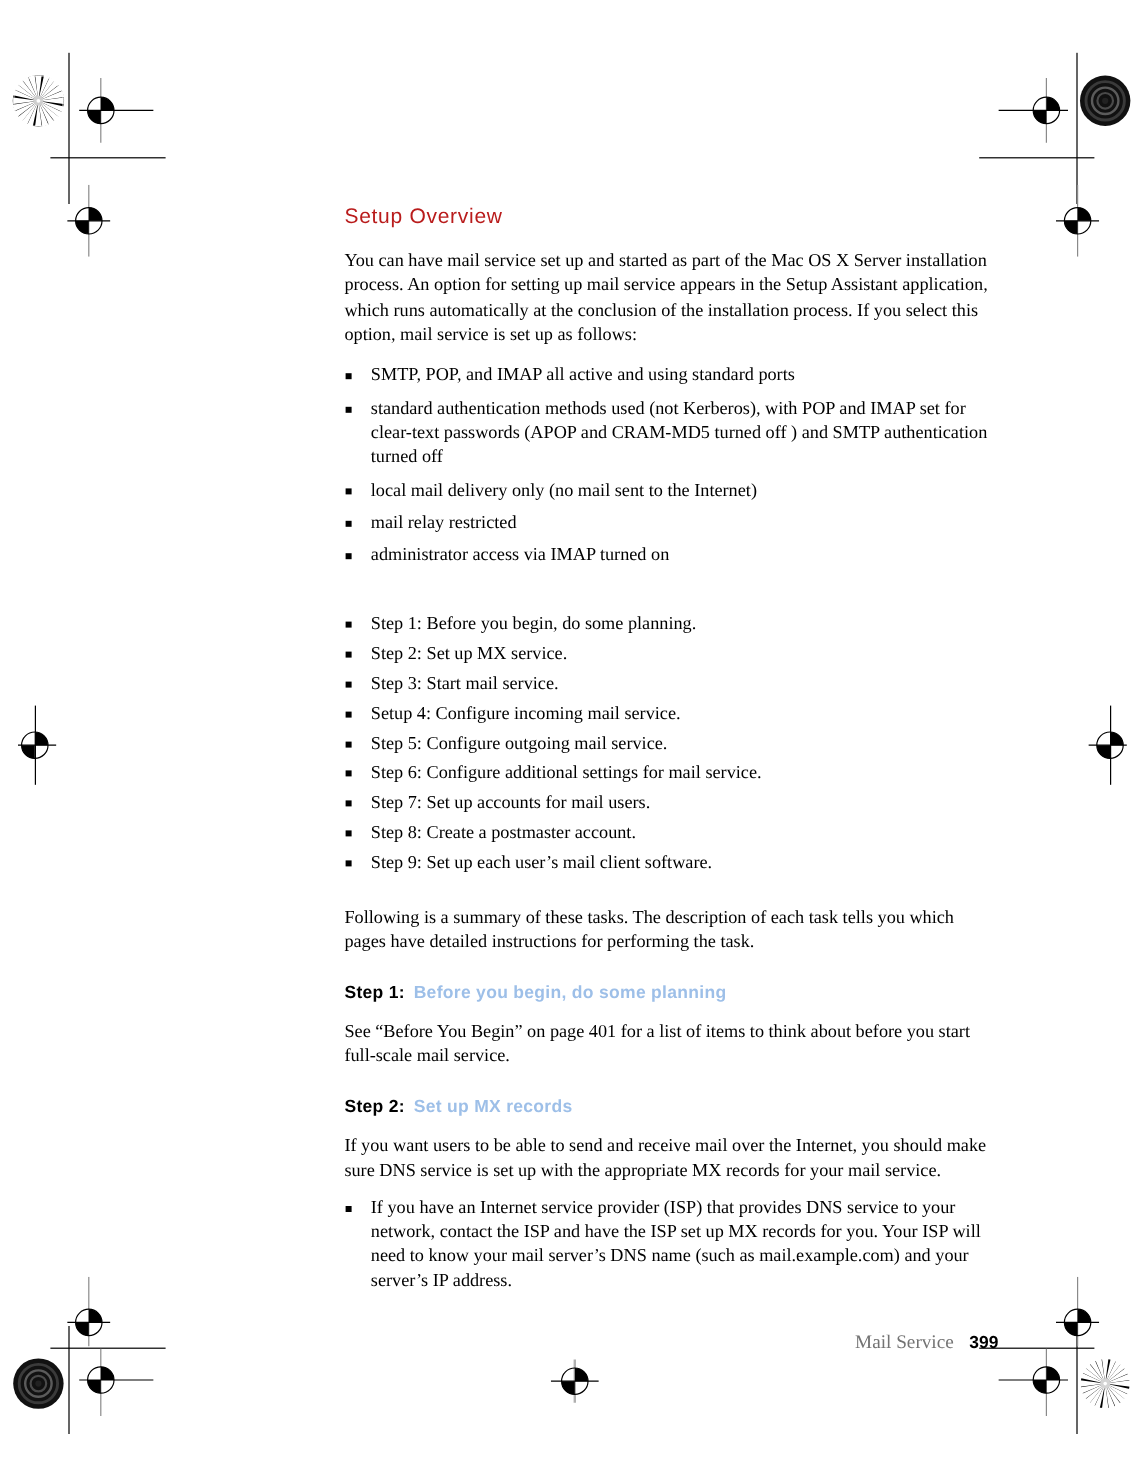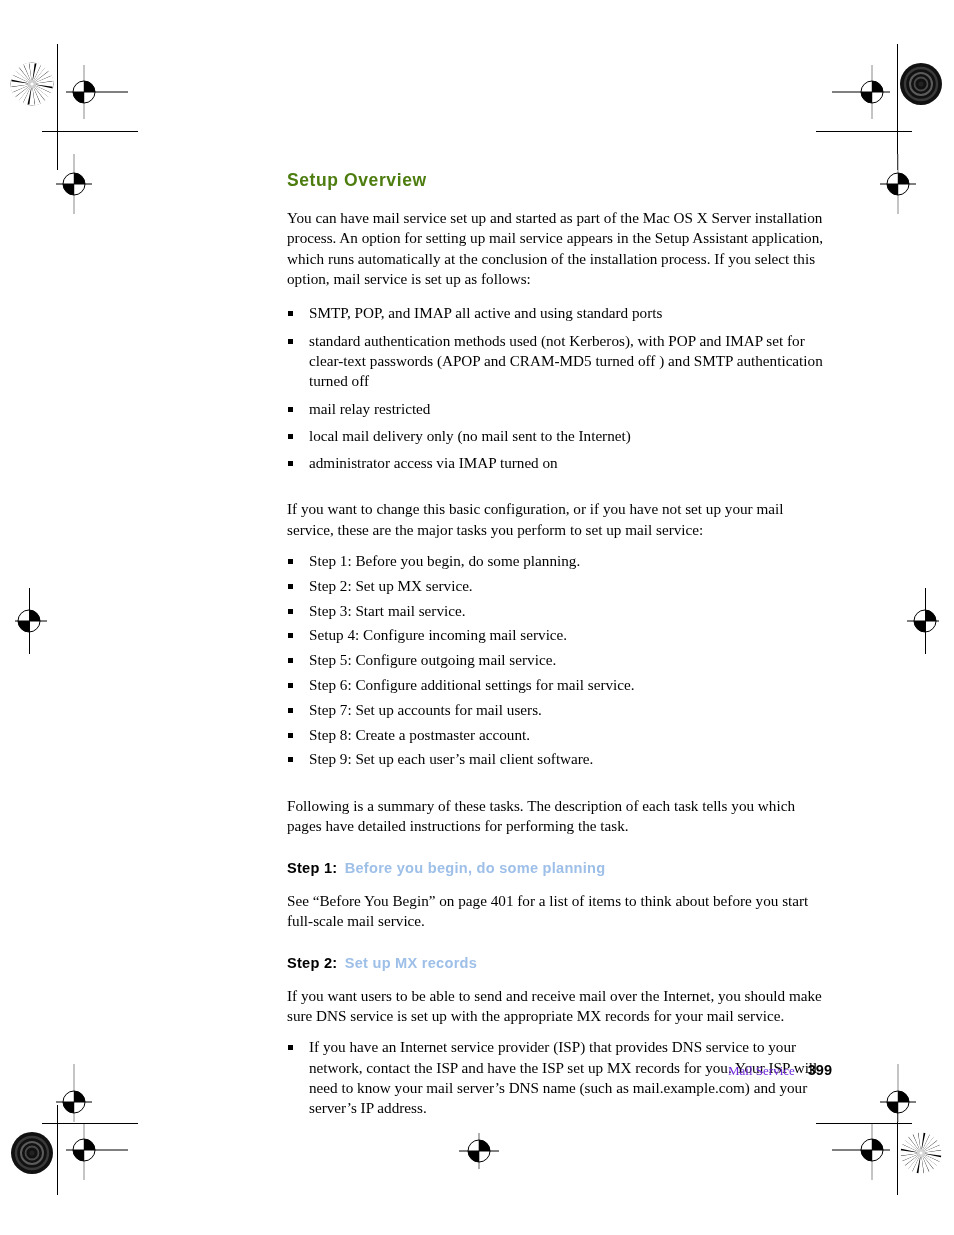--- a/index.html
+++ b/index.html
@@ -45,24 +45,24 @@
   
   #content {
     position: absolute;
     left: 287px;
     top: 170px;
     width: 545px;
   }
 
   h1.section-title {
     font-family: "Liberation Sans", sans-serif;
-    font-weight: bold;
+    font-weight: normal;
     font-size: 17.5px;
     letter-spacing: 0.6px;
-    color: #4d7c0f;
+    color: #b91c1c;
     margin: 0 0 18px 0;
     line-height: 1.15;
   }
 
   p.body {
     font-family: "Liberation Serif", serif;
     font-size: 15.2px;
     line-height: 20.3px;
     margin: 0 0 14px 0;
     text-align: left;
@@ -110,22 +110,23 @@
   #footer {
     position: absolute;
     right: 122px;
     top: 1062px;
     display: flex;
     align-items: baseline;
     gap: 13px;
   }
   #footer .fname {
     font-family: "Liberation Serif", serif;
-    font-size: 13px;
-    color: #6d28d9;
+    font-size: 16px;
+    color: #737373;
+    margin-top: 48px;
   }
   #footer .fpage {
     font-family: "Liberation Sans", sans-serif;
     font-weight: bold;
     font-size: 14.5px;
     color: #000000;
     text-align: right;
   }
 </style>
 </head>
@@ -348,28 +349,27 @@
 
   <div id="content">
 
     <h1 class="section-title">Setup Overview</h1>
 
     <p class="body">You can have mail service set up and started as part of the Mac OS X Server installation process. An option for setting up mail service appears in the Setup Assistant application, which runs automatically at the conclusion of the installation process. If you select this option, mail service is set up as follows:</p>
 
     <ul class="blist">
       <li><span class="sq"></span><span>SMTP, POP, and IMAP all active and using standard ports</span></li>
       <li><span class="sq"></span><span>standard authentication methods used (not Kerberos), with POP and IMAP set for clear-text passwords (APOP and CRAM-MD5 turned off ) and SMTP authentication turned off</span></li>
+      <li><span class="sq"></span><span>local mail delivery only (no mail sent to the Internet)</span></li>
       <li><span class="sq"></span><span>mail relay restricted</span></li>
-      <li><span class="sq"></span><span>local mail delivery only (no mail sent to the Internet)</span></li>
       <li><span class="sq"></span><span>administrator access via IMAP turned on</span></li>
     </ul>
 
     <div class="spacer-lg"></div>
 
-    <p class="body tight">If you want to change this basic configuration, or if you have not set up your mail service, these are the major tasks you perform to set up mail service:</p>
 
     <ul class="blist steps">
       <li><span class="sq"></span><span>Step 1:  Before you begin, do some planning.</span></li>
       <li><span class="sq"></span><span>Step 2:  Set up MX service.</span></li>
       <li><span class="sq"></span><span>Step 3:  Start mail service.</span></li>
       <li><span class="sq"></span><span>Setup 4:  Configure incoming mail service.</span></li>
       <li><span class="sq"></span><span>Step 5:  Configure outgoing mail service.</span></li>
       <li><span class="sq"></span><span>Step 6:  Configure additional settings for mail service.</span></li>
       <li><span class="sq"></span><span>Step 7:  Set up accounts for mail users.</span></li>
       <li><span class="sq"></span><span>Step 8:  Create a postmaster account.</span></li>

